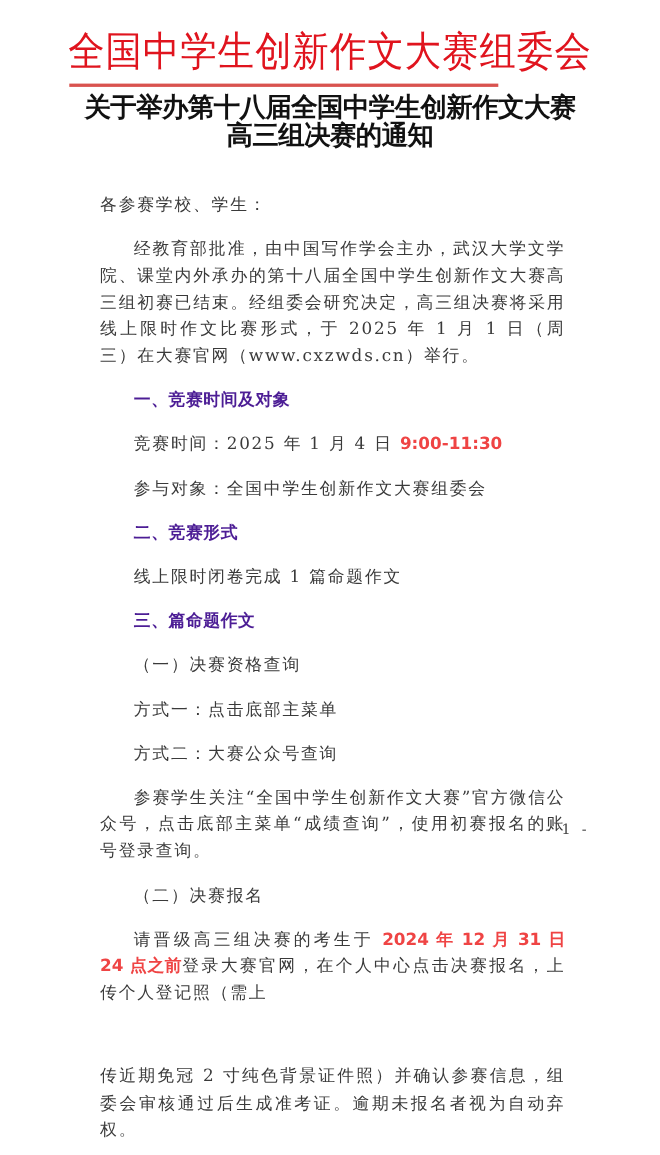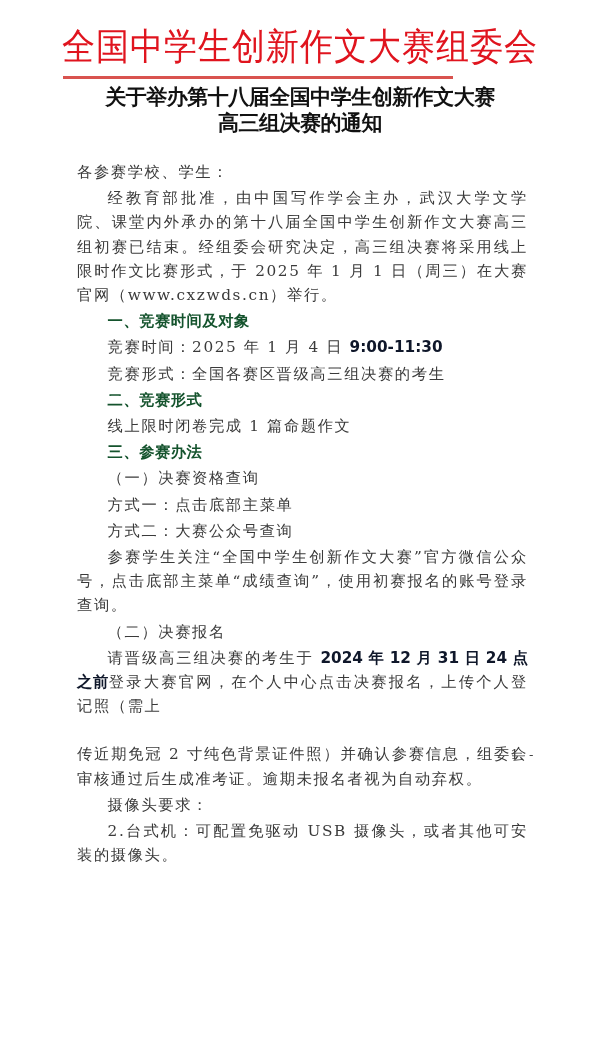--- a/index.html
+++ b/index.html
@@ -16,32 +16,32 @@
     transform: scaleY(1.12); transform-origin: top center;
   }
   .red-rule {
     position: absolute; left: 63px; top: 76px; width: 390px; height: 3px;
     background: #d9534f; width: 390px;
   }
   .red-rule { left: 63px; width: 390px; }
   .notice-title {
     position: absolute; left: 0; top: 84px; width: 600px; text-align: center;
     font-family: "DejaVu Serif", "Liberation Serif", serif;
-    font-weight: bold; color: #111111; font-size: 21px; line-height: 26px;
+    font-weight: bold; color: #111111; font-size: 24px; line-height: 26px;
     letter-spacing: -0.5px;
   }
   .body-text {
     position: absolute; left: 75px; top: 158px; width: 455px;
     font-size: 15.3px; line-height: 24.2px; letter-spacing: 1.6px;
     color: #3a3a3a;
   }
-  .p { margin: 2px; text-align: justify; }
+  .p { margin: 16px; text-align: justify; }
   .indent { text-indent: 2em; }
-  .heading { font-family: "DejaVu Sans", "Liberation Sans", sans-serif; font-weight: bold; color: #14532d; letter-spacing: 0.5px; }
-  .bold { font-family: "DejaVu Sans", "Liberation Sans", sans-serif; font-weight: bold; color: #0f172a; letter-spacing: 0; }
+  .heading { font-family: "DejaVu Sans", "Liberation Sans", sans-serif; font-weight: bold; color: #4c1d95; letter-spacing: 0.5px; }
+  .bold { font-family: "DejaVu Sans", "Liberation Sans", sans-serif; font-weight: bold; color: #ef4444; letter-spacing: 0; }
   .page-num {
     position: absolute; left: 496px; top: 747px; font-size: 13px; color: #444;
     letter-spacing: 3px;
   }
 </style>
 </head>
 <body>
 
 <div class="header-title">全国中学生创新作文大赛组委会</div>
 <div class="red-rule" style="left:63px;width:390px;"></div>
@@ -50,26 +50,26 @@
   <div>关于举办第十八届全国中学生创新作文大赛</div>
   <div>高三组决赛的通知</div>
 </div>
 
 <div class="body-text">
   <p class="p">各参赛学校、学生：</p>
   <p class="p indent">经教育部批准，由中国写作学会主办，武汉大学文学院、课堂内外承办的第十八届全国中学生创新作文大赛高三组初赛已结束。经组委会研究决定，高三组决赛将采用线上限时作文比赛形式，于 2025 年 1 月 1 日（周三）在大赛官网（www.cxzwds.cn）举行。</p>
 
   <p class="p indent heading">一、竞赛时间及对象</p>
   <p class="p indent"><span>竞赛时间：</span><span>2025 年 1 月 4 日 </span><span class="bold">9:00-11:30</span></p>
-  <p class="p indent">竞赛形式：全国各赛区晋级高三组决赛的考生</p>
+  <p class="p indent">参与对象：全国中学生创新作文大赛组委会</p>
 
   <p class="p indent heading">二、竞赛形式</p>
   <p class="p indent">线上限时闭卷完成 1 篇命题作文</p>
 
-  <p class="p indent heading">三、参赛办法</p>
+  <p class="p indent heading">三、篇命题作文</p>
   <p class="p indent">（一）决赛资格查询</p>
   <p class="p indent">方式一：点击底部主菜单</p>
   <p class="p indent">方式二：大赛公众号查询</p>
   <p class="p indent">参赛学生关注“全国中学生创新作文大赛”官方微信公众号，点击底部主菜单“成绩查询”，使用初赛报名的账号登录查询。</p>
 
   <p class="p indent">（二）决赛报名</p>
   <p class="p indent"><span>请晋级高三组决赛的考生于 </span><span class="bold">2024 年 12 月 31 日 24 点之前</span><span>登录大赛官网，在个人中心点击决赛报名，上传个人登记照（需上</span></p>
   <div style="height:20px"></div>
   <p class="p">传近期免冠 2 寸纯色背景证件照）并确认参赛信息，组委会审核通过后生成准考证。逾期未报名者视为自动弃权。</p>
 

